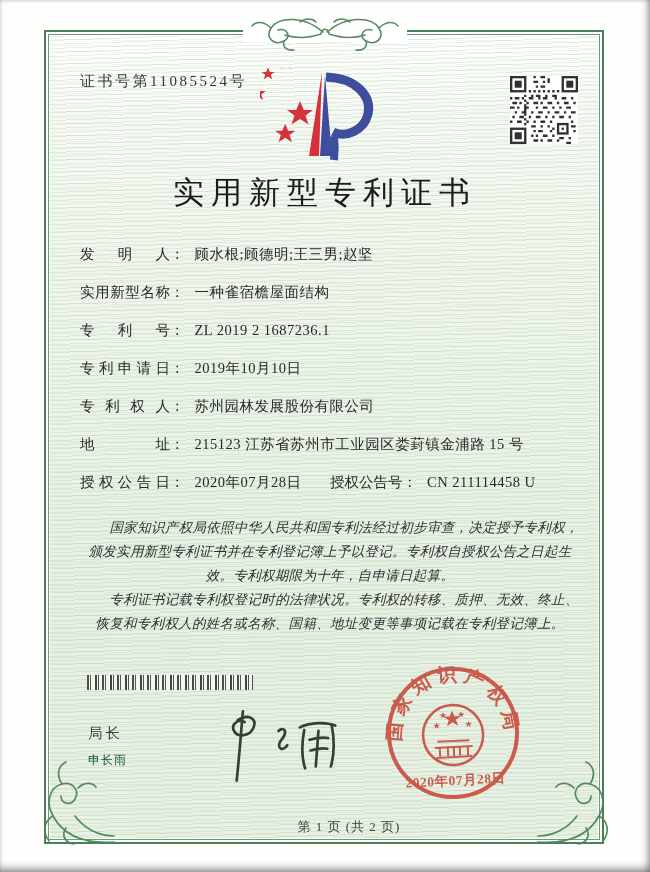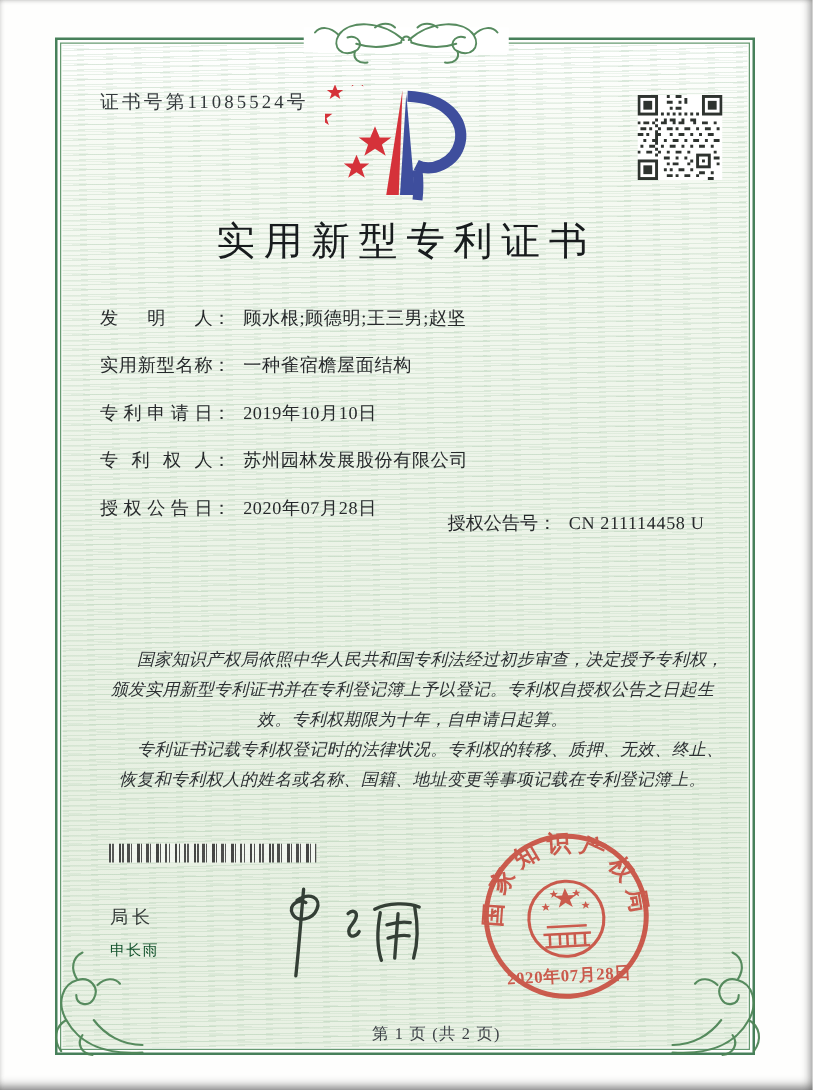--- a/index.html
+++ b/index.html
@@ -39,21 +39,21 @@
     font-size:31px;font-weight:400;letter-spacing:7px;color:#181c1e;
   }
   .fields{left:80px;top:245px;width:500px;}
   .frow{position:relative;height:38px;font-size:14.5px;color:#26292b;white-space:nowrap;}
   .flabel{
     display:inline-block;width:90px;color:#26292b;
     text-align:justify;text-align-last:justify;vertical-align:top;
   }
   .fcolon{display:inline-block;margin-right:10px;}
   .fvalue{letter-spacing:.5px;}
-  .pair2{position:absolute;left:250px;top:12px;margin-left:28px;}
+  .pair2{position:absolute;left:250px;top:0;}
   .paras{left:80px;top:516px;width:500px;font-size:13.5px;line-height:24px;
          font-style:italic;color:#2c3033;letter-spacing:.3px;}
   .paras p{margin:0;text-indent:2.1em;text-align:center;}
   .barcode{
     left:87px;top:675px;width:166px;height:15px;opacity:.88;
     background:repeating-linear-gradient(90deg,
       #383838 0 2px,#f3f7f1 2px 3px,#464646 3px 4px,#f3f7f1 4px 8px,
       #2f2f2f 8px 10px,#f3f7f1 10px 11px,#3d3d3d 11px 12px,#f3f7f1 12px 15px);
   }
   .sig-title{left:88px;top:724px;font-size:14.5px;color:#363d3a;letter-spacing:3px;}
@@ -159,24 +159,30 @@
   <div class="abs title">实用新型专利证书</div>
 
   <div class="abs fields">
     <div class="frow">
       <span class="flabel">发明人</span><span class="fcolon">：</span><span class="fvalue">顾水根;顾德明;王三男;赵坚</span>
     </div>
     <div class="frow">
       <span class="flabel">实用新型名称</span><span class="fcolon">：</span><span class="fvalue">一种雀宿檐屋面结构</span>
     </div>
     <div class="frow">
+      <span class="flabel">专利号</span><span class="fcolon">：</span><span class="fvalue">ZL 2019 2 1687236.1</span>
+    </div>
+    <div class="frow">
       <span class="flabel">专利申请日</span><span class="fcolon">：</span><span class="fvalue">2019年10月10日</span>
     </div>
     <div class="frow">
       <span class="flabel">专利权人</span><span class="fcolon">：</span><span class="fvalue">苏州园林发展股份有限公司</span>
+    </div>
+    <div class="frow">
+      <span class="flabel">地址</span><span class="fcolon">：</span><span class="fvalue">215123 江苏省苏州市工业园区娄葑镇金浦路 15 号</span>
     </div>
     <div class="frow">
       <span class="flabel">授权公告日</span><span class="fcolon">：</span><span class="fvalue">2020年07月28日</span>
       <span class="pair2">
         <span>授权公告号</span><span class="fcolon">：</span><span class="fvalue">CN 211114458 U</span>
       </span>
     </div>
   </div>
 
   <div class="abs paras">

